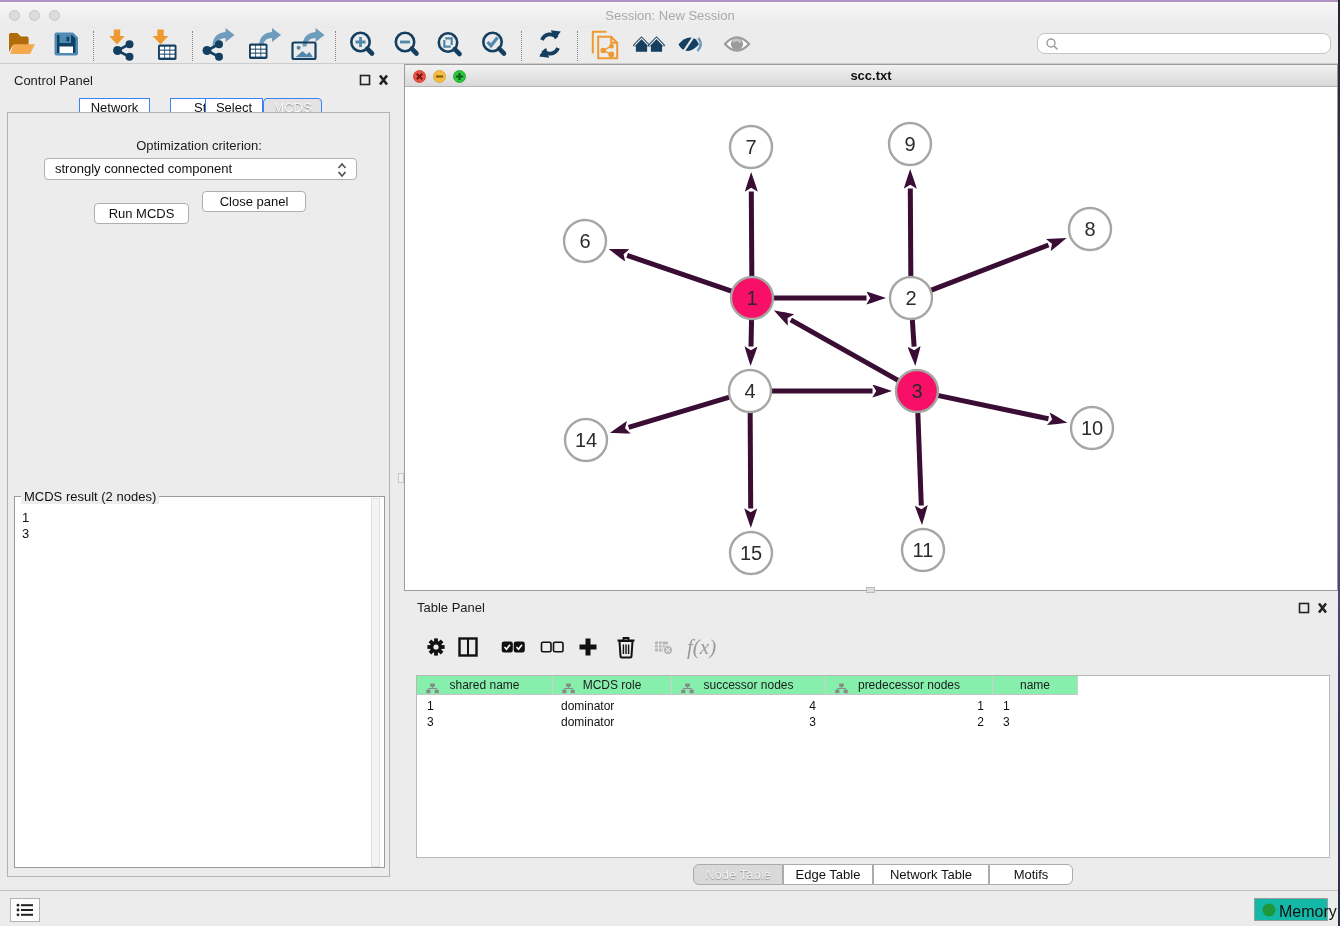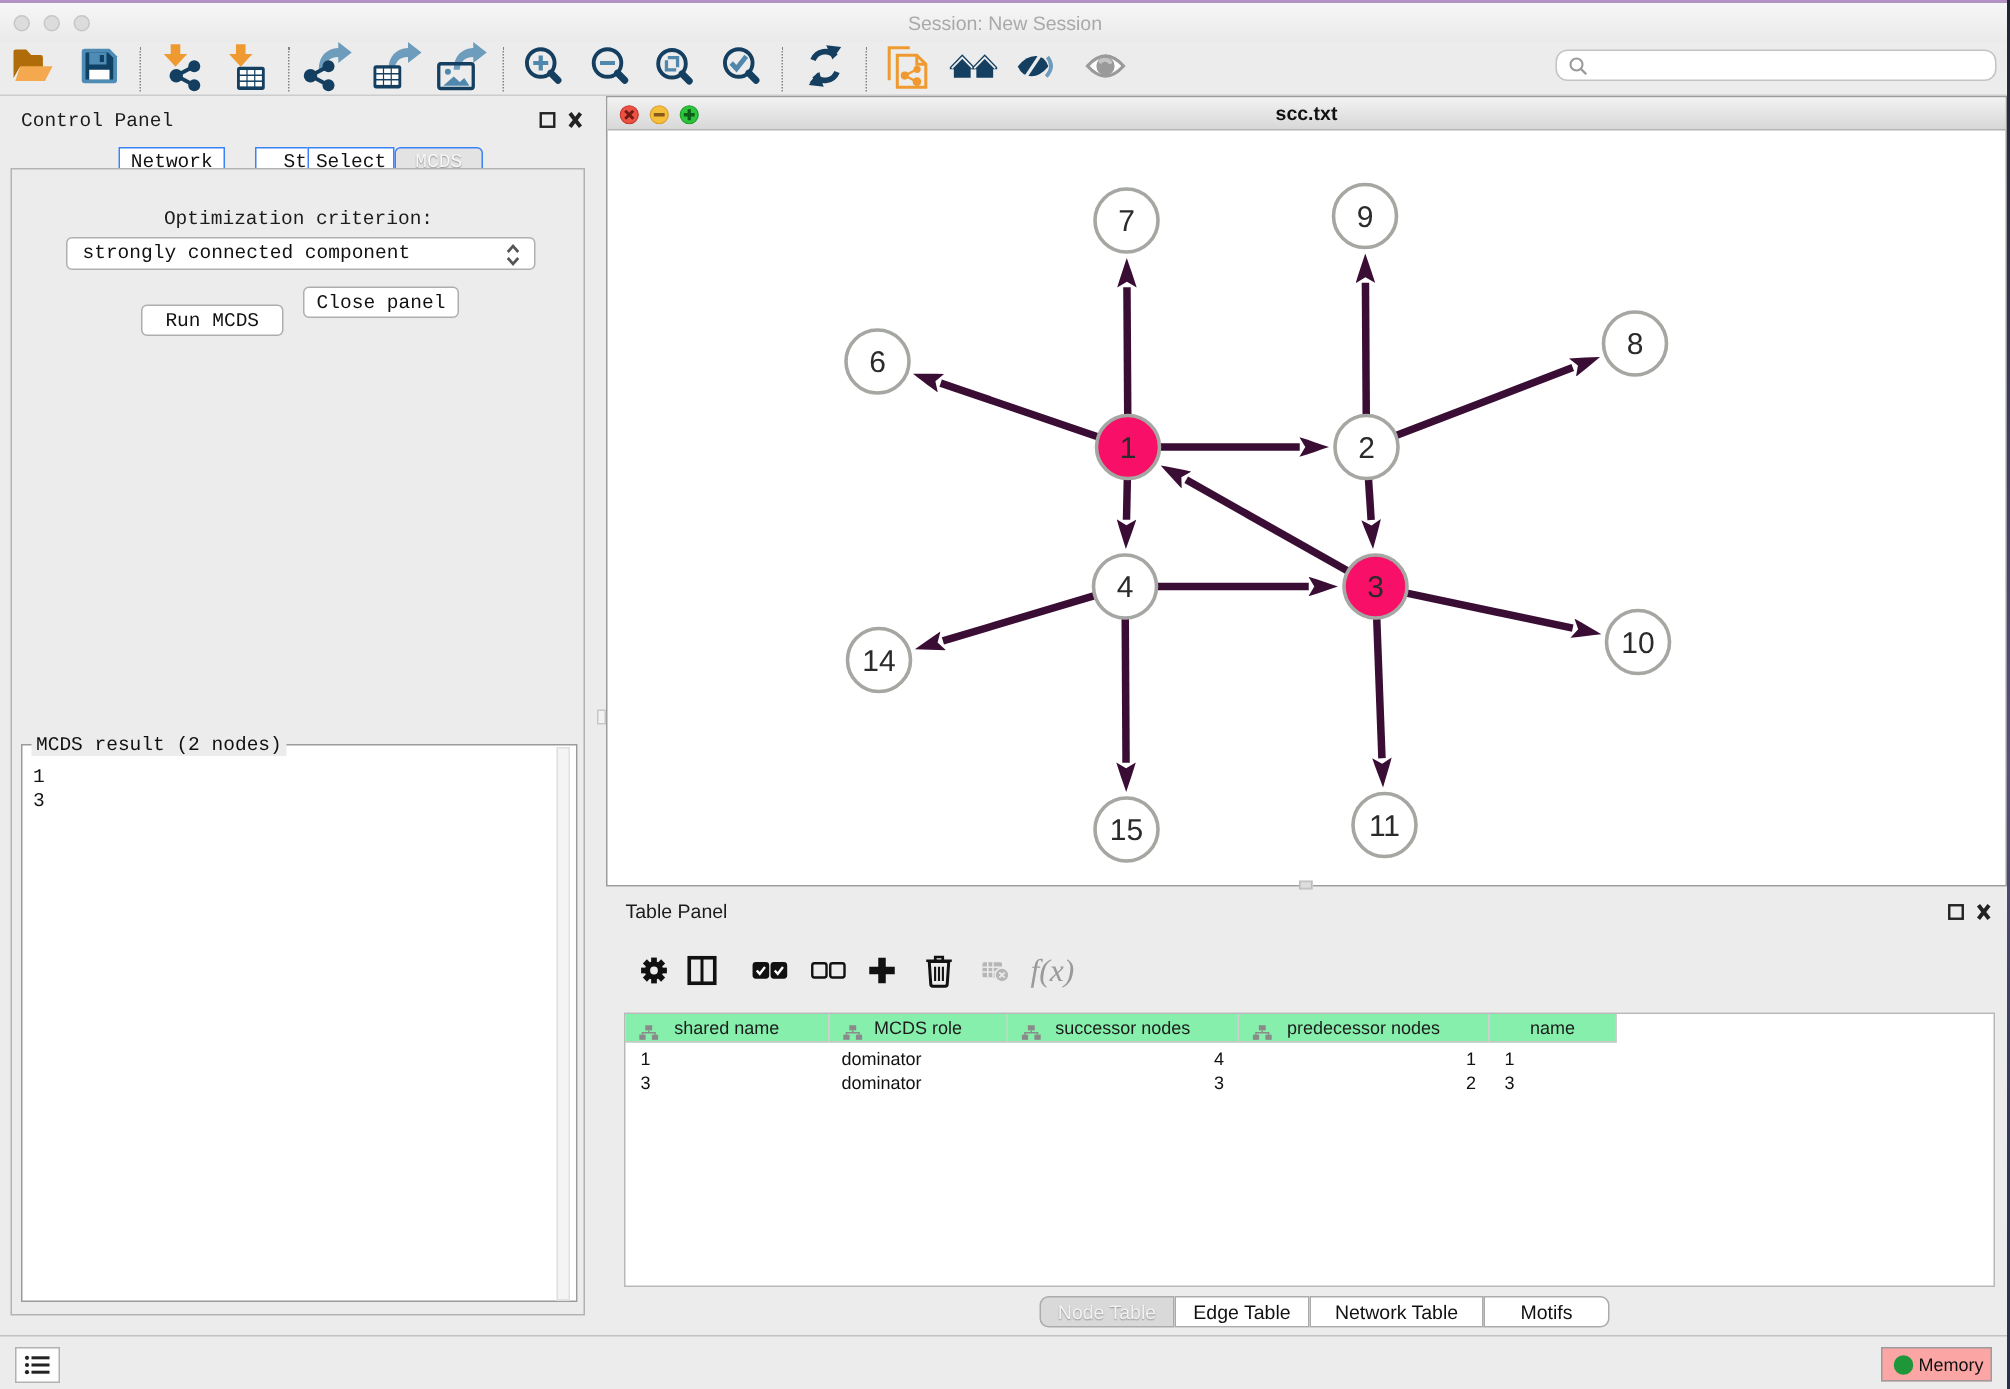--- a/index.html
+++ b/index.html
@@ -13,21 +13,21 @@
 .tl{position:absolute;top:8px;width:11px;height:11px;border-radius:50%;
  background:#dcdcdc;border:1px solid #c6c6c6;}
 #wintitle{position:absolute;top:6px;left:0;width:100%;text-align:center;
  font-size:13px;color:#a9a9a9;}
 #toolbar{position:absolute;left:0;top:28px;width:1340px;height:35px;background:#ececec;}
 .sep{position:absolute;top:3px;height:30px;width:0;border-left:1px dotted #848484;}
 #searchbox{position:absolute;left:1037px;top:5px;width:294px;height:21px;background:#fff;
  border:1px solid #c4c4c4;border-radius:8px;}
 #mainline{position:absolute;left:0;top:63px;width:1340px;height:1px;background:#cccccc;}
 
-#cp{position:absolute;left:0;top:64px;width:398px;height:826px;background:#ececec;font-family:Liberation Mono, monospace;}
+#cp{position:absolute;left:0;top:64px;width:398px;height:826px;background:#ececec;}
 #cptitle{position:absolute;left:14px;top:9px;font-size:13px;color:#1c1c1c;}
 .paneltab{position:absolute;top:34px;height:18px;border:1px solid #3b82f6;background:#fff;
  font-size:13px;color:#111;text-align:center;line-height:18px;}
 #cpinner{position:absolute;left:7px;top:48px;width:383px;height:765px;
  border:1px solid #b3b3b3;background:#ececec;}
 #optlabel{position:absolute;left:0;top:74px;width:100%;text-align:center;font-size:13px;color:#1c1c1c;}
 #dropdown{position:absolute;left:44px;top:94px;width:313px;height:22px;background:#fff;
  border:1px solid #b0b0b0;border-radius:4px;font-size:13px;color:#111;line-height:20px;padding-left:10px;}
 .btn{position:absolute;top:127px;height:21px;background:#fff;border:1px solid #aeaeae;
  border-radius:4px;font-size:13px;color:#111;text-align:center;line-height:19px;}
@@ -51,22 +51,22 @@
  border-bottom:1px solid #c6c6c6;font-size:12px;color:#1c1c1c;text-align:center;line-height:18px;}
 .hico{position:absolute;left:9px;top:4px;}
 .tcell{position:absolute;font-size:12px;color:#111;height:16px;line-height:16px;}
 .btab{position:absolute;top:272px;height:21px;background:#fff;border:1px solid #ababab;
  font-size:13px;color:#111;text-align:center;line-height:20px;font-weight:normal;}
 
 #statusbar{position:absolute;left:0;top:890px;width:1340px;height:36px;background:#ececec;
  border-top:1px solid #c2c2c2;}
 #listbtn{position:absolute;left:10px;top:7px;width:30px;height:24px;background:#fdfdfd;
  border:1px solid #b2b2b2;}
-#membtn{position:absolute;left:1254px;top:7px;width:74px;height:23px;background:#fca5a5;
- border:1px solid #9c9c9c;font-size:12px;color:#111;padding-left:12px;}
+#membtn{position:absolute;left:1254px;top:7px;width:74px;height:23px;background:#14b8a6;
+ border:1px solid #9c9c9c;font-size:16px;color:#111;padding-left:12px;}
 #deskstrip{position:absolute;left:1338px;top:0;width:2px;height:926px;
  background:linear-gradient(#1e2430,#4a4370 40%,#5a5080 55%,#32395c 80%,#27304a);}
 </style>
 </head>
 <body>
 <div id="topstrip"></div>
 <div id="titlebar">
   <div class="tl" style="left:9px;"></div>
   <div class="tl" style="left:29px;"></div>
   <div class="tl" style="left:49px;"></div>

